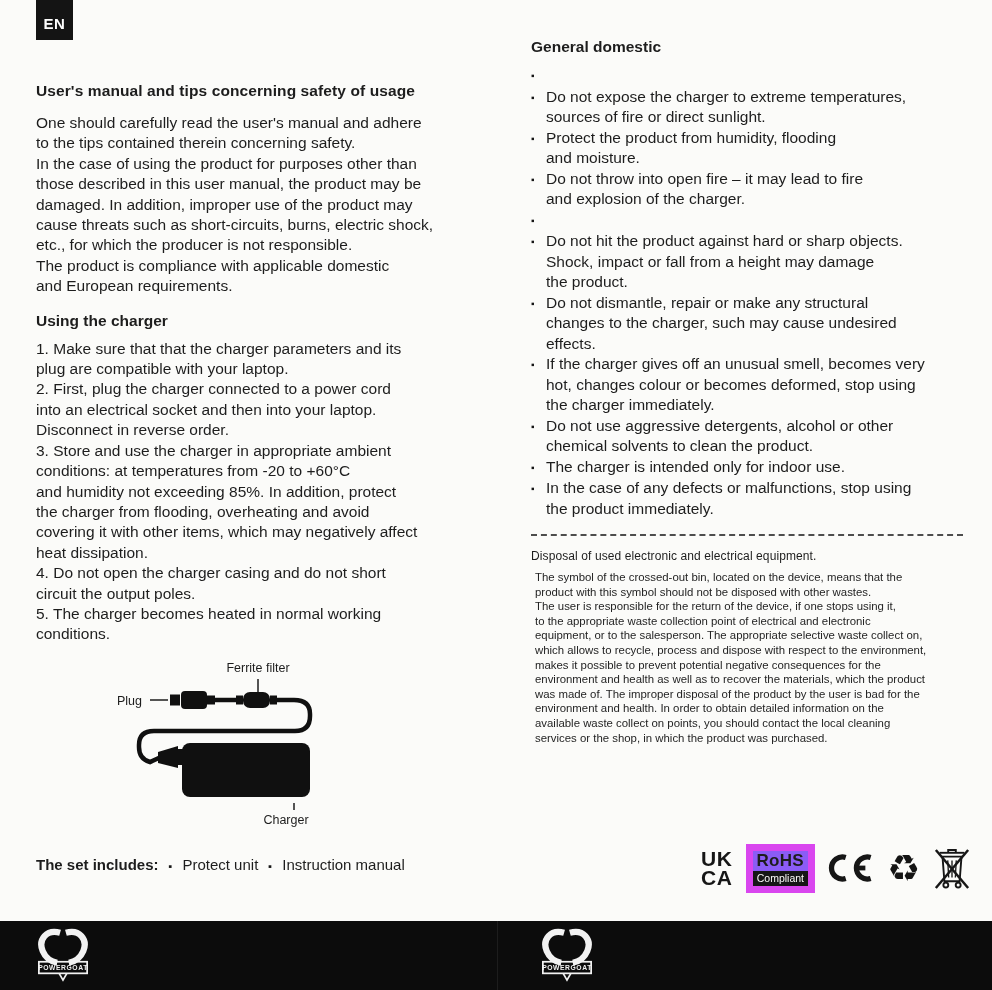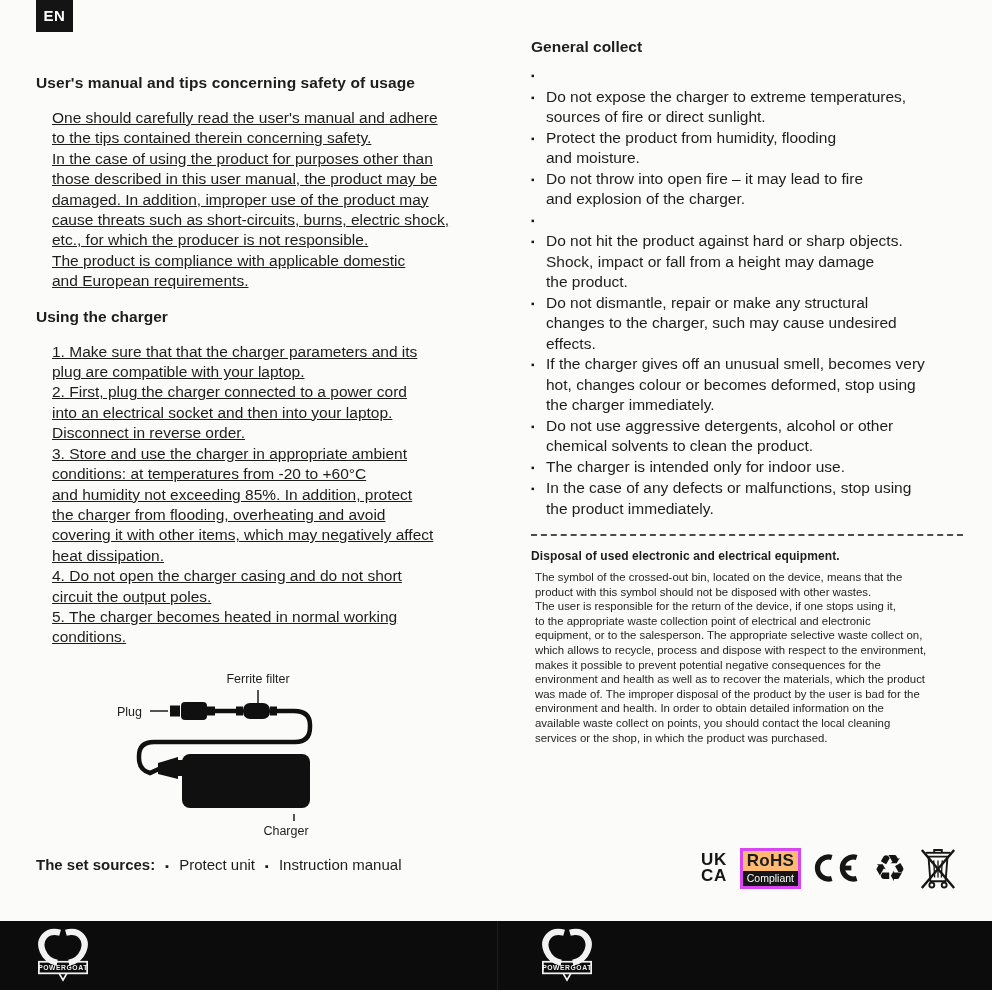--- a/index.html
+++ b/index.html
@@ -2,52 +2,52 @@
 <html><head>
 <meta charset="utf-8">
 <style>
   html,body{margin:0;padding:0;background:#e9e9e7;}
   .page{
     position:relative;width:992px;height:990px;background:#fbfbf9;overflow:hidden;
     font-family:"Liberation Sans","DejaVu Sans",sans-serif;color:#1d1d1d;
   }
   
   .en-badge{
-    position:absolute;left:36px;top:0;width:37px;height:32px;background:#141414;color:#fdfdfd;
+    position:absolute;left:36px;top:0;width:37px;height:40px;background:#141414;color:#fdfdfd;
     font-weight:700;font-size:15px;display:flex;align-items:flex-end;justify-content:center;
     padding-bottom:8px;box-sizing:border-box;letter-spacing:0.5px;
   }
   
   .left-col{position:absolute;left:36px;top:66px;width:468px;}
   .right-col{position:absolute;left:531px;top:38px;width:432px;}
-  .doc-title{font-size:15.5px;font-weight:700;margin:8px 0 13px;letter-spacing:0.1px;}
+  .doc-title{font-size:15.5px;font-weight:700;margin:16px 0 13px;letter-spacing:0.1px;}
   .section-heading{font-size:15.5px;font-weight:700;margin:15px 0 9px;}
-  .body-text{font-size:15.5px;line-height:20.4px;white-space:pre-line;margin:16px;text-decoration:underline;}
+  .body-text{font-size:15.5px;line-height:20.4px;white-space:pre-line;margin:0;}
   
   .diagram{position:relative;margin:8px 0 0 78px;width:236px;height:182px;}
   .diagram svg{display:block;}
   .diagram text{font-family:"Liberation Sans","DejaVu Sans",sans-serif;font-size:12.5px;fill:#1d1d1d;}
   
   .set-line{position:absolute;left:36px;top:856px;font-size:15px;display:flex;gap:10px;align-items:baseline;white-space:nowrap;}
   .set-label{font-weight:700;}
   .sq{font-size:11px;color:#161616;}
   
   .remarks-heading{font-size:15.5px;font-weight:700;margin:0 0 9px;}
   .remarks-list{list-style:none;margin:0;padding:0;font-size:15.5px;line-height:20.5px;}
   .remarks-list li{display:flex;}
   .remarks-list .sq{flex:0 0 15px;font-size:10px;padding-top:1px;}
   .remark-text{white-space:pre-line;}
   
   .divider{border:none;border-top:2px dashed #4d4d4d;margin:15px 0 0;height:0;}
-  .disposal-heading{font-size:12px;font-weight:700;margin:13px 0 7px;letter-spacing:0.1px;}
+  .disposal-heading{font-size:12px;font-weight:400;margin:13px 0 7px;letter-spacing:0.1px;}
   .fine-print{font-size:11.4px;line-height:14.6px;white-space:pre-line;margin:4px;color:#242424;}
   
   .cert-row{position:absolute;left:701px;top:843px;display:flex;align-items:center;gap:13px;height:50px;}
-  .ukca{font-size:17px;font-weight:800;line-height:0.92;letter-spacing:0.6px;color:#161616;text-align:center;}
-  .rohs{border:3px solid #d946ef;text-align:left;background:#fdba74;}
+  .ukca{font-size:21px;font-weight:800;line-height:0.92;letter-spacing:0.6px;color:#161616;text-align:center;}
+  .rohs{border:7px solid #d946ef;text-align:right;background:#8b5cf6;}
   .rohs-top{font-size:17px;font-weight:800;padding:0 4px;letter-spacing:0.3px;line-height:20px;}
   .rohs-bottom{background:#161616;color:#fbfbf9;font-size:10.5px;padding:1px 4px 2px;line-height:12px;}
   .recycle{font-size:37px;line-height:1;color:#141414;}
   
   .black-bar{position:absolute;left:0;bottom:0;width:992px;height:69px;background:#0c0c0c;}
   .fold{position:absolute;left:497px;bottom:0;width:1px;height:69px;background:rgba(255,255,255,0.07);}
   .goat-logo{position:absolute;top:927px;}
   .goat-logo text{font-family:"Liberation Sans","DejaVu Sans",sans-serif;font-weight:700;}
   .goat-1{left:34px;}
   .goat-2{left:538px;}
@@ -119,29 +119,29 @@
         </g>
 
         <rect x="68" y="90" width="128" height="54" rx="8" fill="#101010"></rect>
         <line x1="180" y1="150" x2="180" y2="157" stroke="#1d1d1d" stroke-width="1.5"></line>
         <text x="172" y="171" text-anchor="middle">Charger</text>
       </svg>
     </div>
   </div>
 
   <div class="set-line">
-    <span class="set-label">The set sources:</span>
+    <span class="set-label">The set includes:</span>
     <span class="sq">▪</span>
     <span>Protect unit</span>
     <span class="sq">▪</span>
     <span>Instruction manual</span>
   </div>
 
   <div class="right-col">
-    <h2 class="remarks-heading">General collect</h2>
+    <h2 class="remarks-heading">General domestic</h2>
     <ul class="remarks-list">
       <li>
           <span class="sq">▪</span>
         </li>
       <li>
           <span class="sq">▪</span>
           <span class="remark-text">Do not expose the charger to extreme temperatures,
 sources of fire or direct sunlight.</span>
         </li>
       <li>

